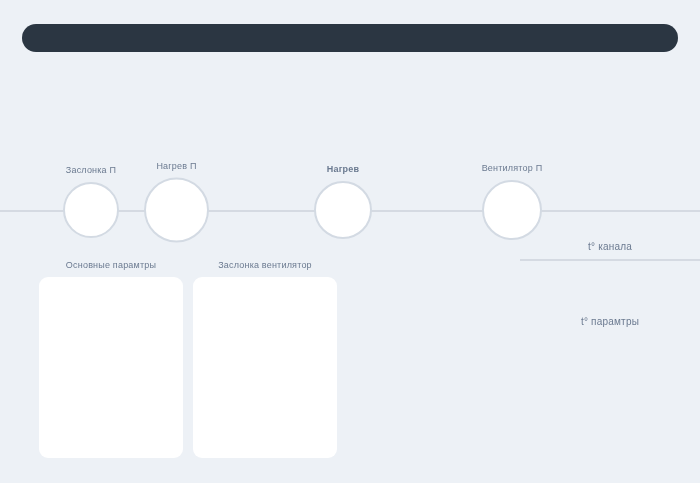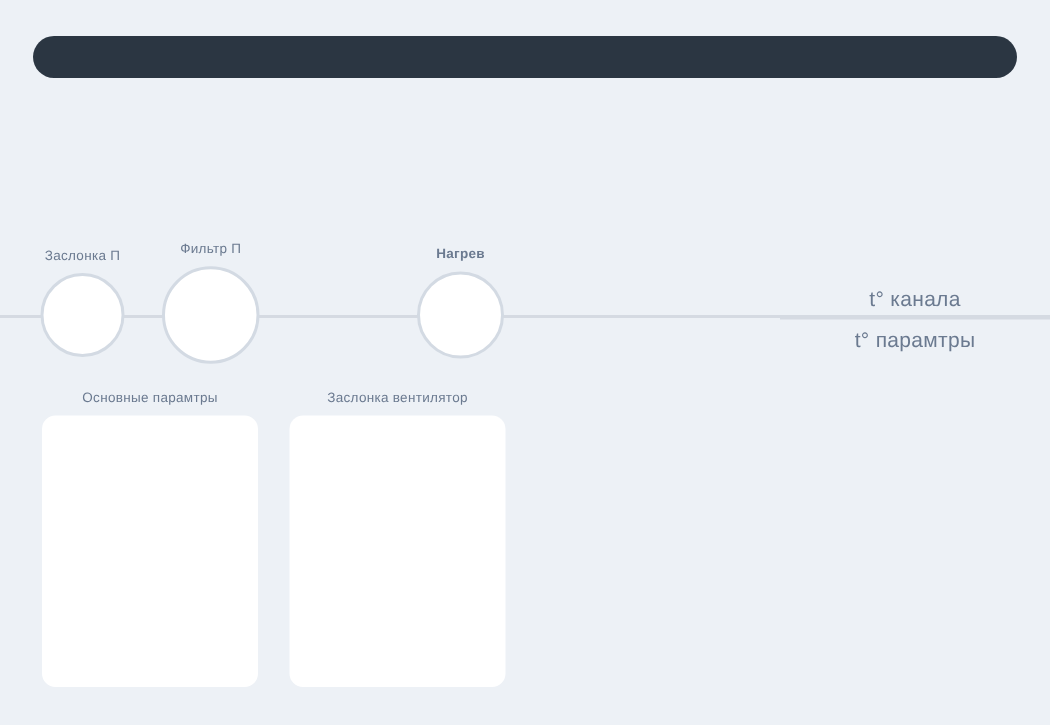--- a/index.html
+++ b/index.html
@@ -43,20 +43,21 @@
     top: 60px;            
     width: 700px;
     height: 2px;
     background: #d5dae2;
   }
 
   .node {
     position: absolute;
     top: 60px;
     transform: translateY(-50%);
+    margin-left: 36px;
   }
 
   .node .bubble {
     background: #ffffff;
     border: 2px solid #d3dae3;
     border-radius: 50%;
     width: 100%;
     height: 100%;
   }
 
@@ -85,41 +86,42 @@
     top: 186px;
     width: 180px;
     height: 52px;
   }
 
   .readout {
     height: 25px;
     display: flex;
     align-items: center;
     justify-content: center;
-    font-size: 14px;
+    font-size: 10px;
     color: #6b7a90;
     white-space: nowrap;
     letter-spacing: .2px;
+    margin-top: 48px;
   }
 
   .readout-divider {
     height: 2px;
     background: #d5dae2;
     width: 100%;
   }
 
   
   .cards {
     position: absolute;
     left: 0;
     top: 258px;
   }
 
   .card-wrap { position: absolute; }
-  #card-0 { left: 28px;  width: 144px; }
+  #card-0 { left: 39px;  width: 144px; }
   #card-1 { left: 193px; width: 144px; }
 
   .card-title {
     font-size: 9px;
     color: #6b7a90;
     text-align: center;
     white-space: nowrap;
     letter-spacing: .2px;
     height: 14px;
     line-height: 14px;
@@ -141,29 +143,33 @@
 <div class="flow">
 
   <div class="flow-line"></div>
 
   <div class="node" id="node-0">
     <div class="node-label">Заслонка П</div>
     <div class="bubble"></div>
   </div>
 
   <div class="node" id="node-1">
-    <div class="node-label">Фильтр П</div>
+    <div class="node-label">Нагрев П</div>
     <div class="bubble"></div>
   </div>
 
   <div class="node" id="node-2">
     <div class="node-label">Нагрев</div>
     <div class="bubble"></div>
   </div>
 
+  <div class="node" id="node-3">
+    <div class="node-label">Вентилятор П</div>
+    <div class="bubble"></div>
+  </div>
 
 </div>
 
 <div class="readouts">
   <div class="readout">t° канала</div>
   <div class="readout-divider"></div>
   <div class="readout">t° парамтры</div>
 </div>
 
 <div class="cards">

